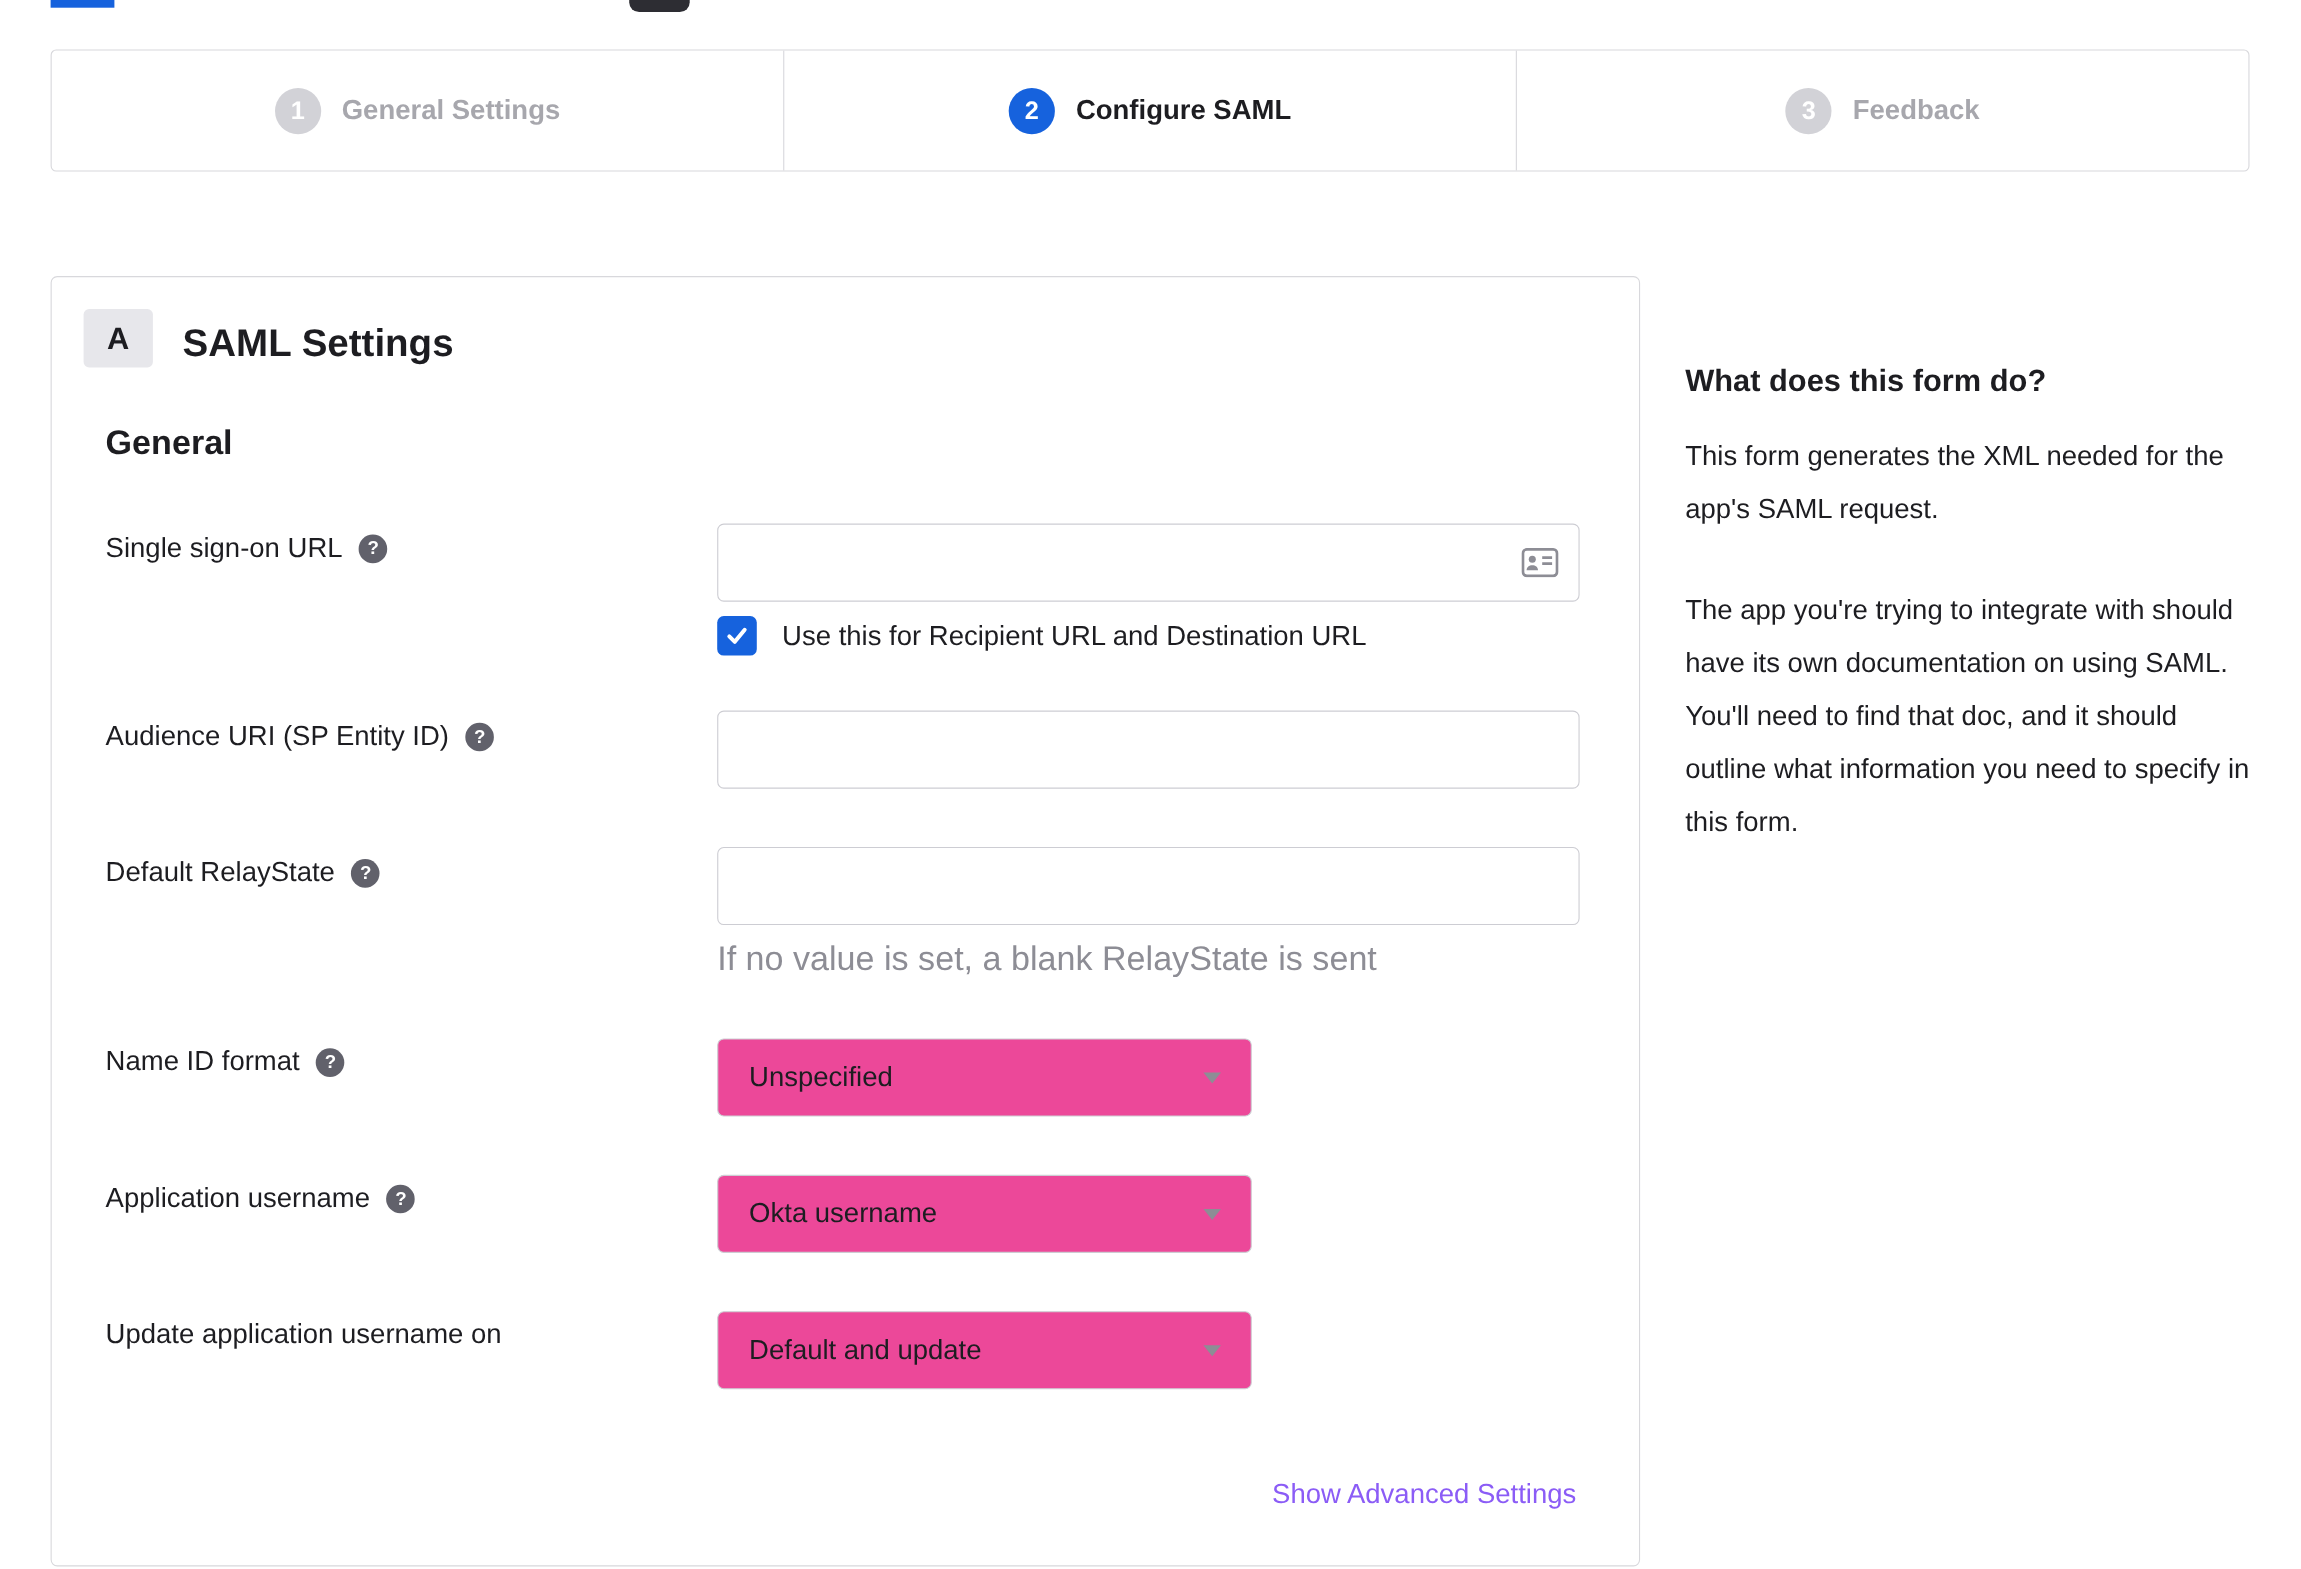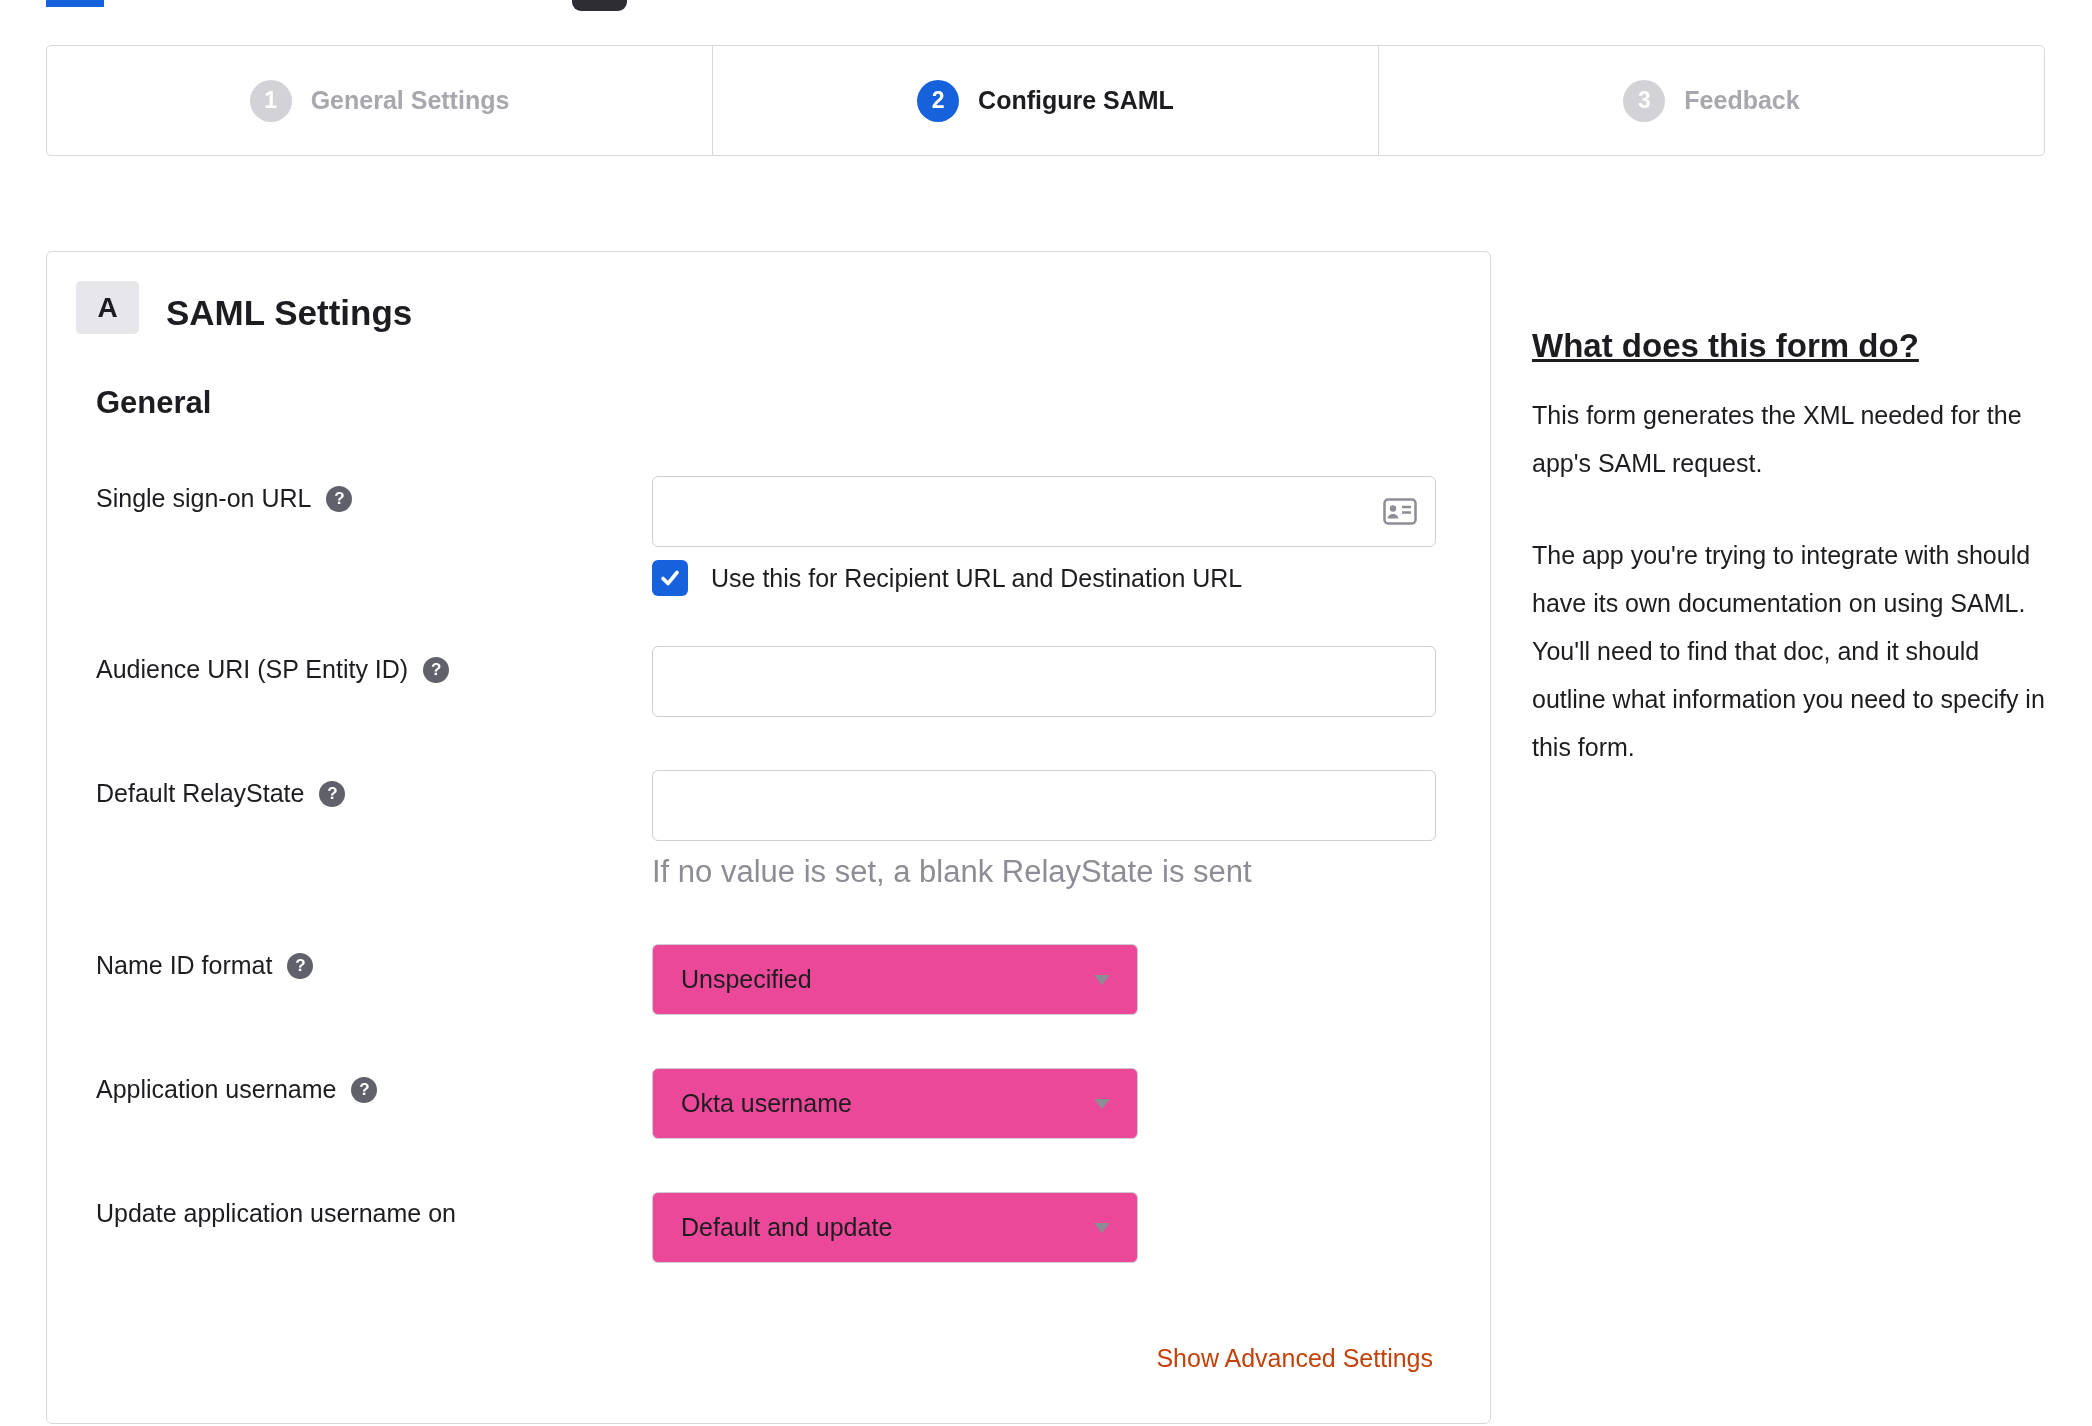--- a/index.html
+++ b/index.html
@@ -53,25 +53,25 @@
   .helper-text { position: absolute; left: 605px; font-size: 31px; color: #8d8d95; }
 
   .select { position: absolute; left: 605px; width: 486px; height: 71px;
     border: 1px solid #cdcdd3; border-radius: 6px; background: #ec4899; cursor: pointer;
     display: flex; align-items: center; padding: 0 60px 0 28px; font-size: 25px; color: #1d1d21; }
   .caret { position: absolute; right: 27px; top: 50%; margin-top: -5px; width: 0; height: 0;
     border-left: 8px solid transparent; border-right: 8px solid transparent;
     border-top: 10px solid #8d8d95; }
 
   .advanced-link { position: absolute; right: 57px; top: 1092px; font-size: 25px;
-    color: #c2410c; text-decoration: none; cursor: pointer; }
+    color: #8b5cf6; text-decoration: none; cursor: pointer; }
 
   
   .sidebar { position: absolute; left: 1532px; top: 326px; width: 518px; }
-  .sidebar .q-title { font-size: 33px; font-weight: bold; line-height: 39px; margin: 0 0 26px; color: #1d1d21; text-decoration: underline; }
+  .sidebar .q-title { font-size: 28px; font-weight: bold; line-height: 39px; margin: 0 0 26px; color: #1d1d21; }
   .sidebar .q-body { font-size: 25px; line-height: 48px; margin: 0 0 44px; color: #1d1d21; }
 </style>
 </head>
 <body>
 
 <div class="frag-blue"></div>
 <div class="frag-dark"></div>
 
 <div class="stepper">
   <div class="step">

